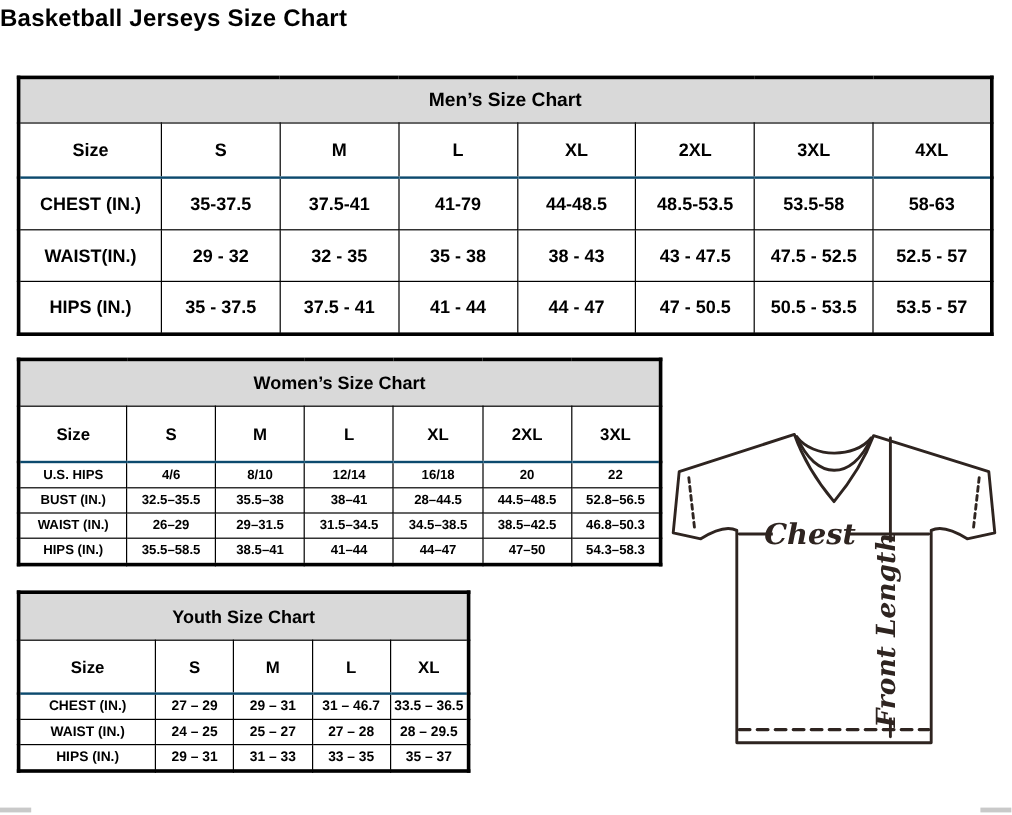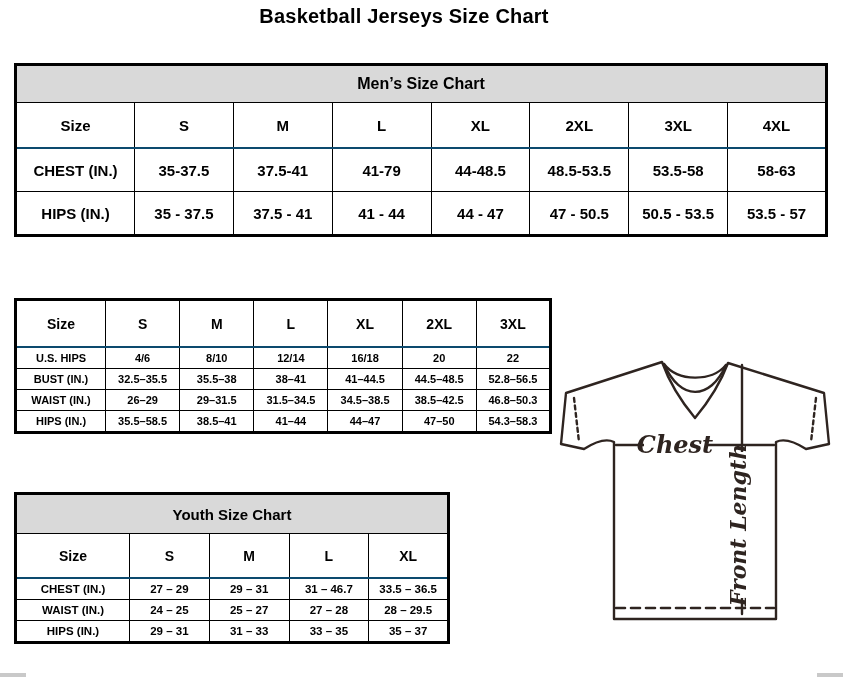--- a/index.html
+++ b/index.html
@@ -1,21 +1,21 @@
 <!DOCTYPE html>
 <html><head>
 <meta charset="utf-8">
 <style>
   html,body{margin:0;padding:0;}
   body{
     width:843px;height:679px;position:relative;background:#ffffff;
     font-family:"Liberation Sans",sans-serif;overflow:hidden;color:#000;
   }
   .page-title{
-    position:absolute;top:5px;left:0;width:808px;text-align:center;
+    position:absolute;top:5px;left:0;width:808px;
     font-size:20px;font-weight:bold;letter-spacing:0.2px;
   }
   table.size-table{
     position:absolute;border-collapse:collapse;table-layout:fixed;
     border:3px solid #000;background:#fff;
   }
   table.size-table td{
     border:1px solid #000;text-align:center;vertical-align:middle;
     font-weight:bold;padding:0;white-space:nowrap;overflow:hidden;
   }
@@ -30,21 +30,21 @@
   #men-table tr.data-row td{height:42px;font-size:15px;}
 
   
   #women-table{left:14px;top:298px;width:538px;}
   #women-table col.label-col{width:90px;}
   #women-table td.t-title{height:37px;font-size:15px;}
   #women-table tr.head-row td{height:45px;font-size:14px;}
   #women-table tr.data-row td{height:20px;font-size:11px;}
 
   
-  #youth-table{left:14px;top:492px;width:436px;}
+  #youth-table{left:14px;top:492px;width:378px;}
   #youth-table col.label-col{width:114px;}
   #youth-table td.t-title{height:38px;font-size:15px;}
   #youth-table tr.head-row td{height:43px;font-size:14px;}
   #youth-table tr.data-row td{height:20px;font-size:11.5px;}
 
   
   #jersey{position:absolute;left:552px;top:352px;width:292px;height:292px;}
   #jersey .measure-text{
     font-family:"DejaVu Serif","Liberation Serif",serif;
     font-style:italic;font-weight:bold;fill:#2e2420;
@@ -89,20 +89,30 @@
         <td class="t-label">CHEST (IN.)</td>
         <td class="t-cell">35-37.5</td>
         <td class="t-cell">37.5-41</td>
         <td class="t-cell">41-79</td>
         <td class="t-cell">44-48.5</td>
         <td class="t-cell">48.5-53.5</td>
         <td class="t-cell">53.5-58</td>
         <td class="t-cell">58-63</td>
       </tr>
       <tr class="data-row">
+        <td class="t-label">WAIST(IN.)</td>
+        <td class="t-cell">29 - 32</td>
+        <td class="t-cell">32 - 35</td>
+        <td class="t-cell">35 - 38</td>
+        <td class="t-cell">38 - 43</td>
+        <td class="t-cell">43 - 47.5</td>
+        <td class="t-cell">47.5 - 52.5</td>
+        <td class="t-cell">52.5 - 57</td>
+      </tr>
+      <tr class="data-row">
         <td class="t-label">HIPS (IN.)</td>
         <td class="t-cell">35 - 37.5</td>
         <td class="t-cell">37.5 - 41</td>
         <td class="t-cell">41 - 44</td>
         <td class="t-cell">44 - 47</td>
         <td class="t-cell">47 - 50.5</td>
         <td class="t-cell">50.5 - 53.5</td>
         <td class="t-cell">53.5 - 57</td>
       </tr>
     </tbody>
@@ -111,20 +121,23 @@
     <colgroup>
       <col class="label-col">
       <col>
       <col>
       <col>
       <col>
       <col>
       <col>
     </colgroup>
     <tbody>
+      <tr class="title-row">
+        <td colspan="7" class="t-title">Women’s Size Chart</td>
+      </tr>
       <tr class="head-row">
         <td class="t-head">Size</td>
         <td class="t-head">S</td>
         <td class="t-head">M</td>
         <td class="t-head">L</td>
         <td class="t-head">XL</td>
         <td class="t-head">2XL</td>
         <td class="t-head">3XL</td>
       </tr>
       <tr class="data-row">
@@ -134,21 +147,21 @@
         <td class="t-cell">12/14</td>
         <td class="t-cell">16/18</td>
         <td class="t-cell">20</td>
         <td class="t-cell">22</td>
       </tr>
       <tr class="data-row">
         <td class="t-label">BUST (IN.)</td>
         <td class="t-cell">32.5–35.5</td>
         <td class="t-cell">35.5–38</td>
         <td class="t-cell">38–41</td>
-        <td class="t-cell">41–44.5</td>
+        <td class="t-cell">28–44.5</td>
         <td class="t-cell">44.5–48.5</td>
         <td class="t-cell">52.8–56.5</td>
       </tr>
       <tr class="data-row">
         <td class="t-label">WAIST (IN.)</td>
         <td class="t-cell">26–29</td>
         <td class="t-cell">29–31.5</td>
         <td class="t-cell">31.5–34.5</td>
         <td class="t-cell">34.5–38.5</td>
         <td class="t-cell">38.5–42.5</td>

